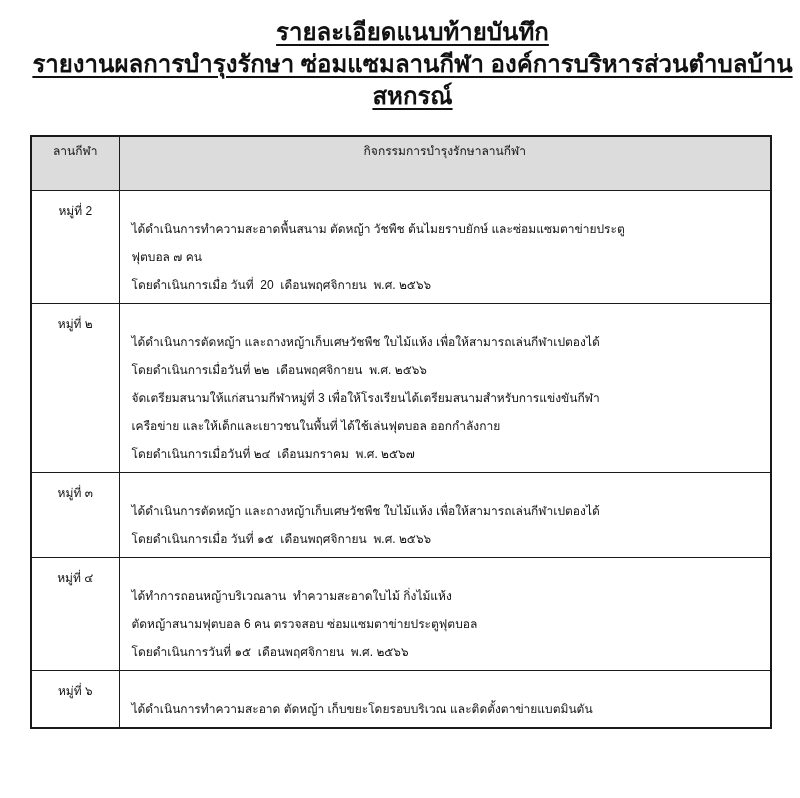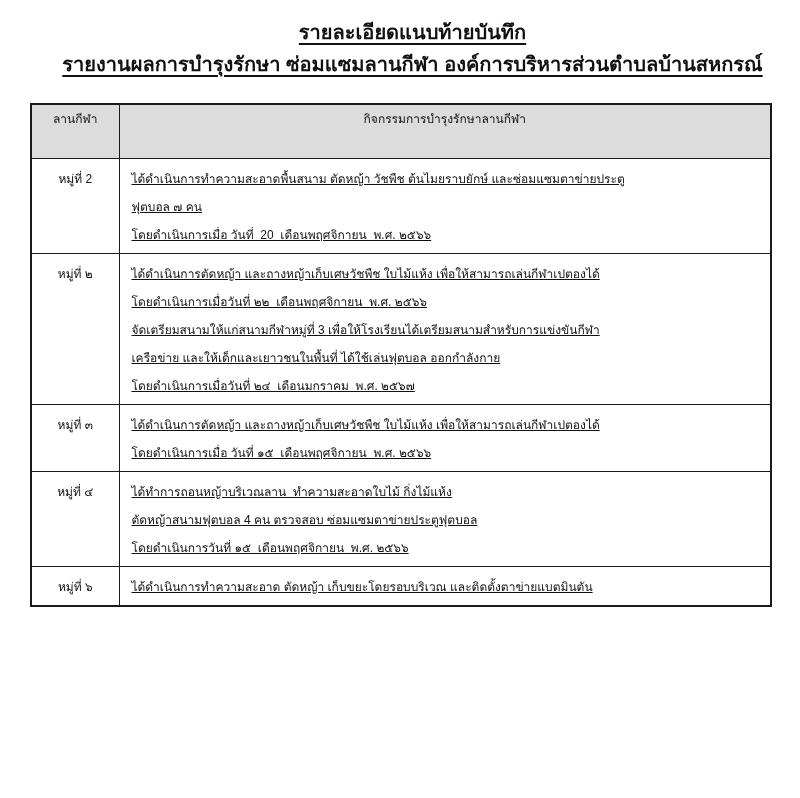--- a/index.html
+++ b/index.html
@@ -16,21 +16,21 @@
     height: 798px;
     background: #ffffff;
     position: relative;
   }
   .doc-header {
     padding-top: 16px;
     text-align: center;
   }
   .doc-title-line {
     font-weight: bold;
-    font-size: 20px;
+    font-size: 24px;
     line-height: 32px;
     text-decoration: underline;
     text-underline-offset: 4px;
     text-decoration-thickness: 1.5px;
     white-space: pre-wrap;
     padding-left: 25px;
   }
   table.report-table {
     border-collapse: collapse;
     table-layout: fixed;
@@ -51,22 +51,21 @@
     text-align: center;
     vertical-align: middle;
     padding: 4px 4px;
   }
   td.field-cell {
     text-align: center;
     padding: 6px 2px 2px 2px;
     line-height: 28px;
   }
   td.activity-cell {
-    padding: 6px 8px 4px 12px;
-    text-decoration: underline;
+    padding: 24px 8px 4px 12px;
   }
   .line {
     line-height: 28px;
     white-space: pre-wrap;
   }
 </style>
 </head>
 <body>
 
 <div class="page">
@@ -110,21 +109,21 @@
         <td class="field-cell">หมู่ที่ ๓</td>
         <td class="activity-cell">
           <div class="line">ได้ดำเนินการตัดหญ้า และถางหญ้าเก็บเศษวัชพืช ใบไม้แห้ง เพื่อให้สามารถเล่นกีฬาเปตองได้</div>
           <div class="line">โดยดำเนินการเมื่อ วันที่ ๑๕  เดือนพฤศจิกายน  พ.ศ. ๒๕๖๖</div>
         </td>
       </tr>
       <tr>
         <td class="field-cell">หมู่ที่ ๔</td>
         <td class="activity-cell">
           <div class="line">ได้ทำการถอนหญ้าบริเวณลาน  ทำความสะอาดใบไม้ กิ่งไม้แห้ง</div>
-          <div class="line">ตัดหญ้าสนามฟุตบอล 4 คน ตรวจสอบ ซ่อมแซมตาข่ายประตูฟุตบอล</div>
+          <div class="line">ตัดหญ้าสนามฟุตบอล 6 คน ตรวจสอบ ซ่อมแซมตาข่ายประตูฟุตบอล</div>
           <div class="line">โดยดำเนินการวันที่ ๑๕  เดือนพฤศจิกายน  พ.ศ. ๒๕๖๖</div>
         </td>
       </tr>
       <tr>
         <td class="field-cell">หมู่ที่ ๖</td>
         <td class="activity-cell">
           <div class="line">ได้ดำเนินการทำความสะอาด ตัดหญ้า เก็บขยะโดยรอบบริเวณ และติดตั้งตาข่ายแบตมินตัน</div>
 
         </td>
       </tr>

